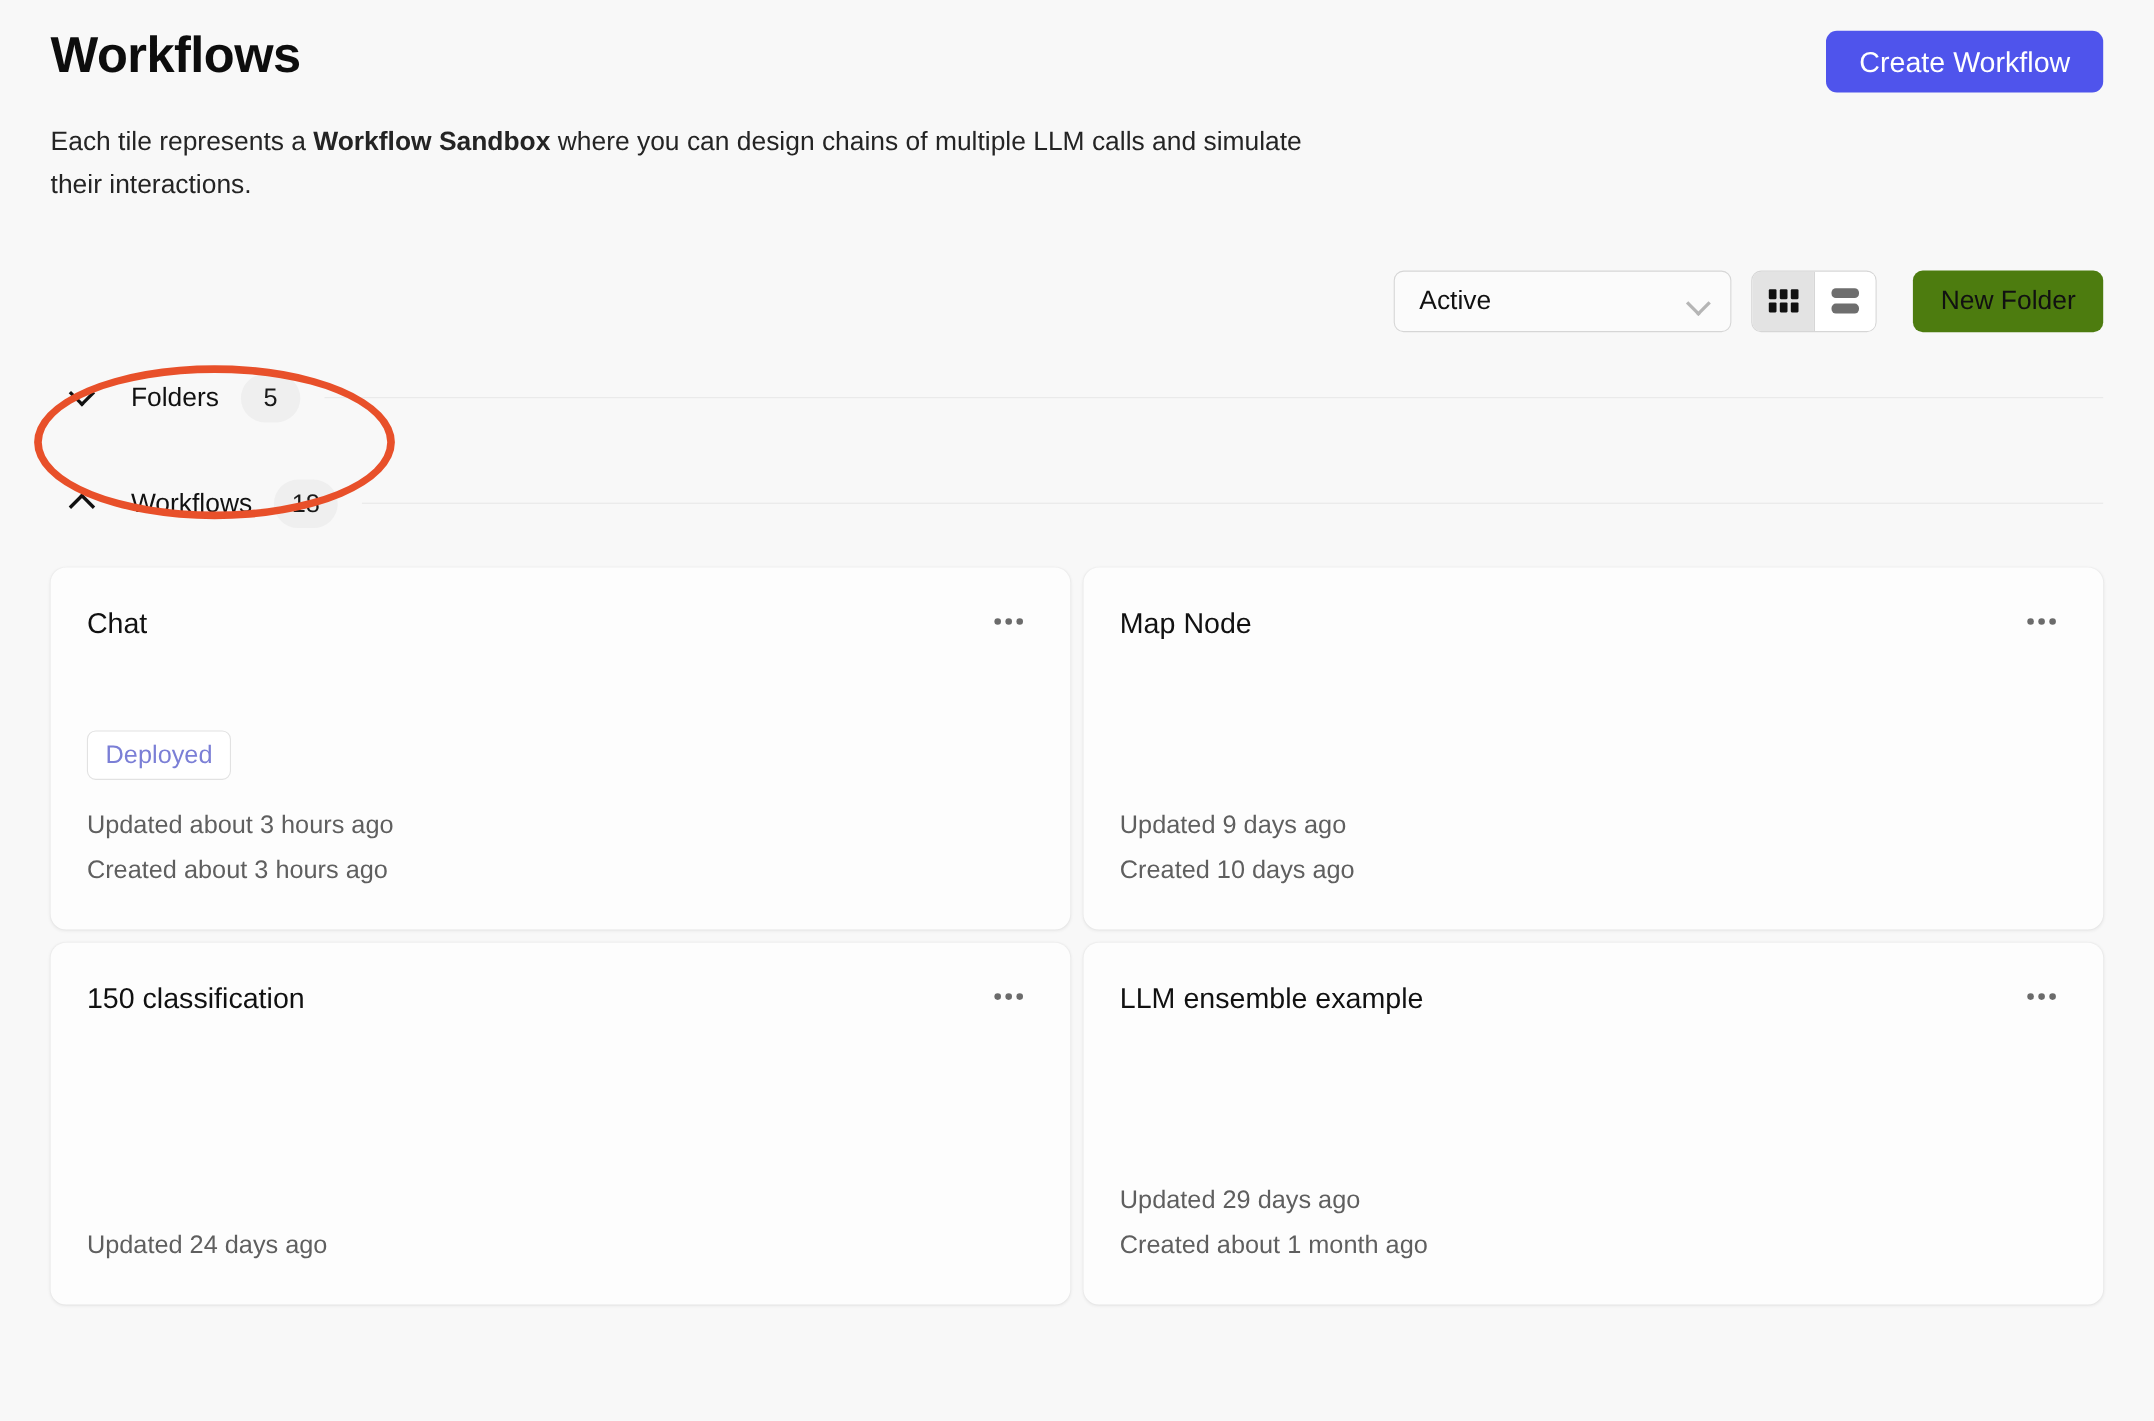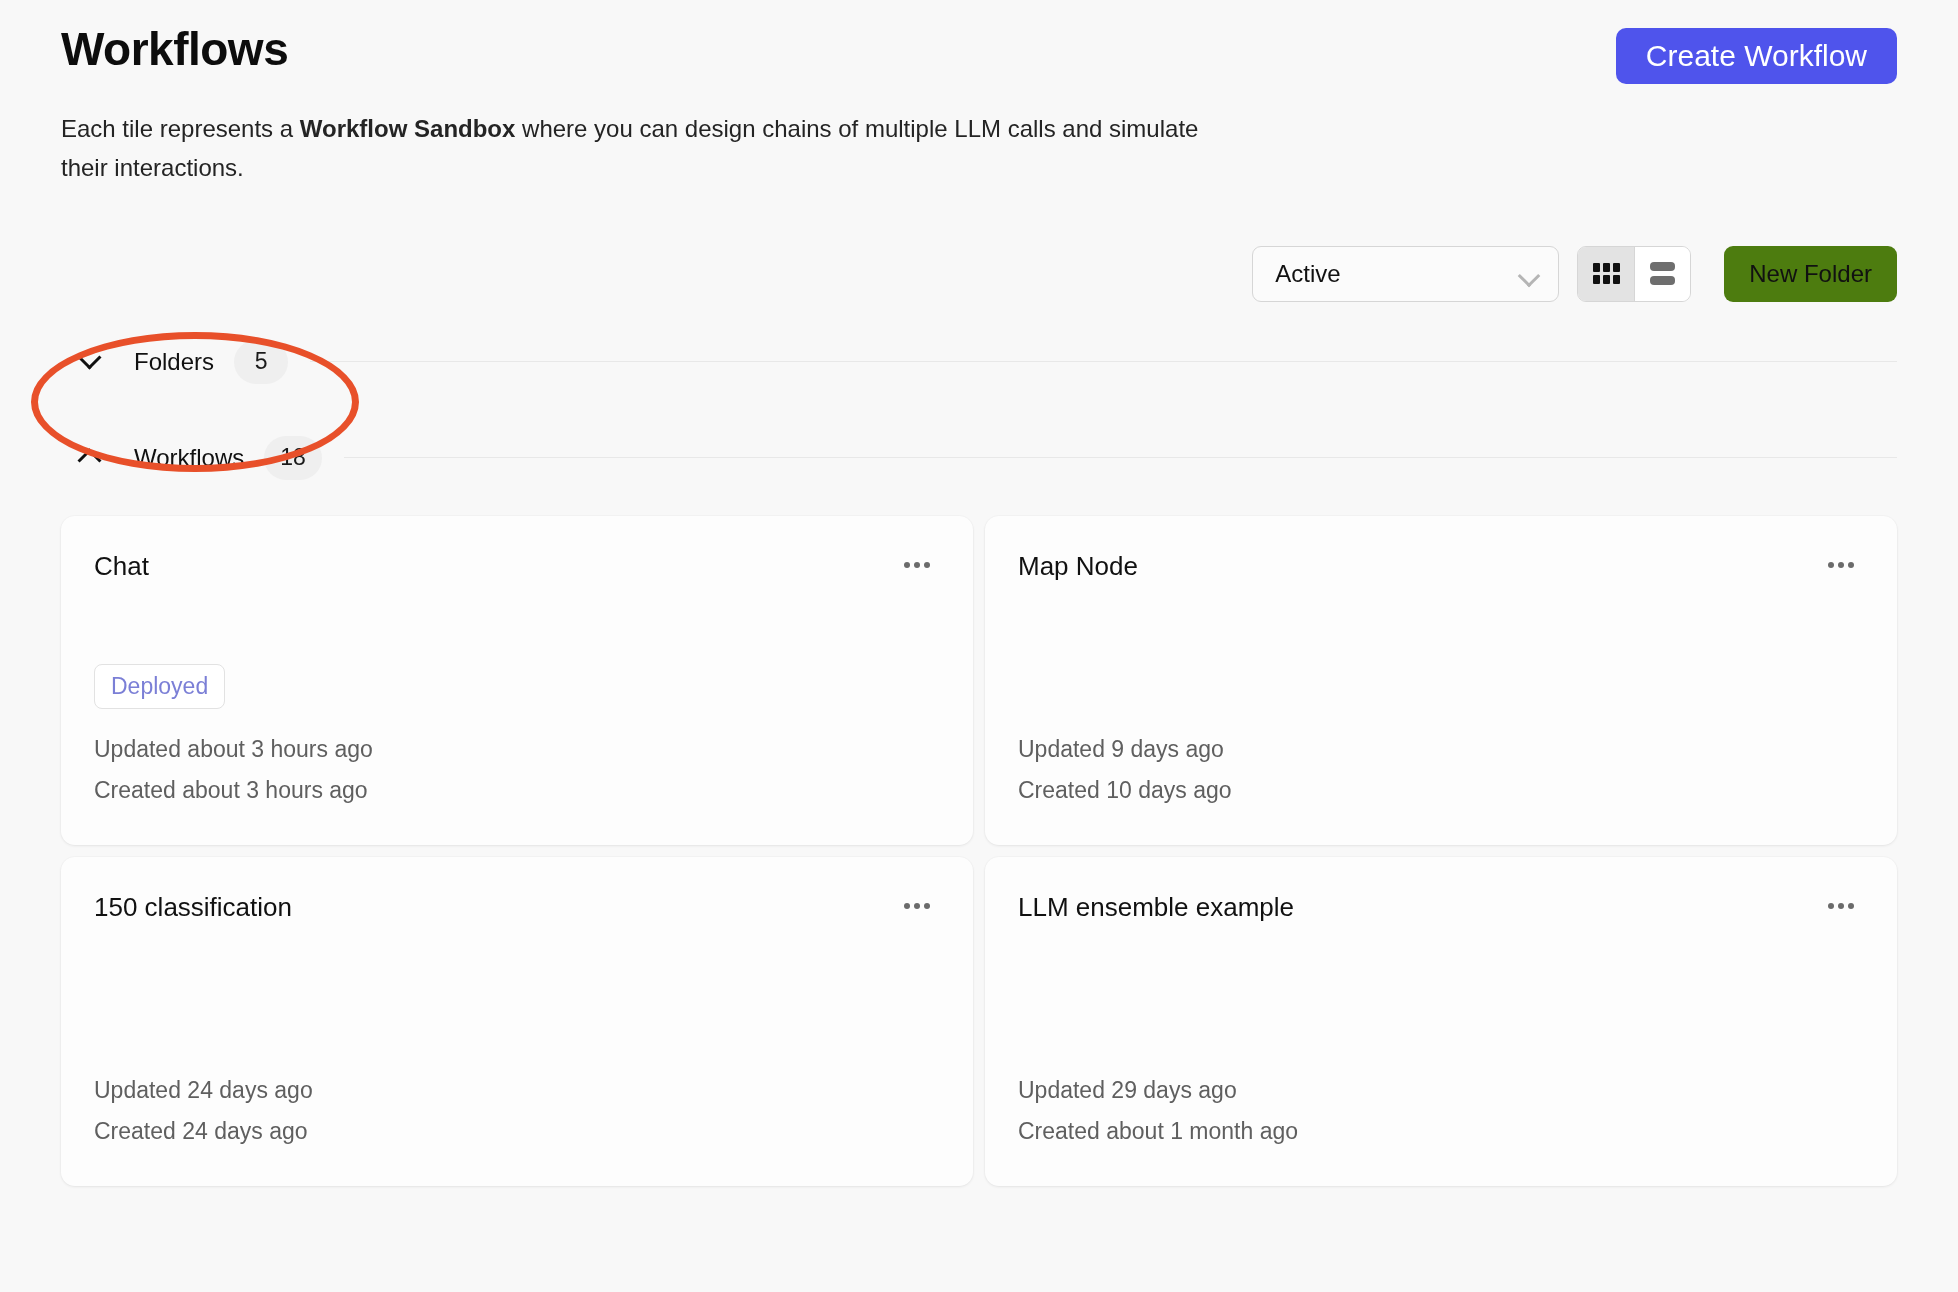--- a/index.html
+++ b/index.html
@@ -15,21 +15,21 @@
     font-family: "Liberation Sans", sans-serif;
     color: #111111;
     position: relative;
   }
 
   
   .page {
     position: relative;
     width: 1958px;
     height: 996px;
-    padding: 0 61px;
+    padding: 0 46px;
   }
 
   .header-row {
     display: flex;
     align-items: flex-start;
     justify-content: space-between;
     padding-top: 22px;
   }
 
   .page-title {
@@ -38,21 +38,21 @@
     letter-spacing: -0.5px;
     line-height: 1.2;
     color: #0d0d0d;
   }
 
   .create-btn {
     background: #4f54ec;
     color: #ffffff;
     border: none;
     border-radius: 10px;
-    font-size: 30px;
+    font-size: 26px;
     font-family: "Liberation Sans", sans-serif;
     padding: 0 30px;
     height: 56px;
     line-height: 56px;
     cursor: pointer;
     white-space: nowrap;
     margin-top: 6px;
   }
 
   .page-subtitle {
@@ -392,21 +392,20 @@
       <div class="card-top">
         <span class="card-title">150 classification</span>
         <button class="dots-btn">
             <i></i>
             <i></i>
             <i></i>
           </button>
       </div>
       <div class="card-bottom">
         <div class="meta-line">Updated 24 days ago</div>
-        <div class="meta-line">Created 24 days ago</div>
       </div>
     </div>
 
     <div class="card">
       <div class="card-top">
         <span class="card-title">LLM ensemble example</span>
         <button class="dots-btn">
             <i></i>
             <i></i>
             <i></i>

